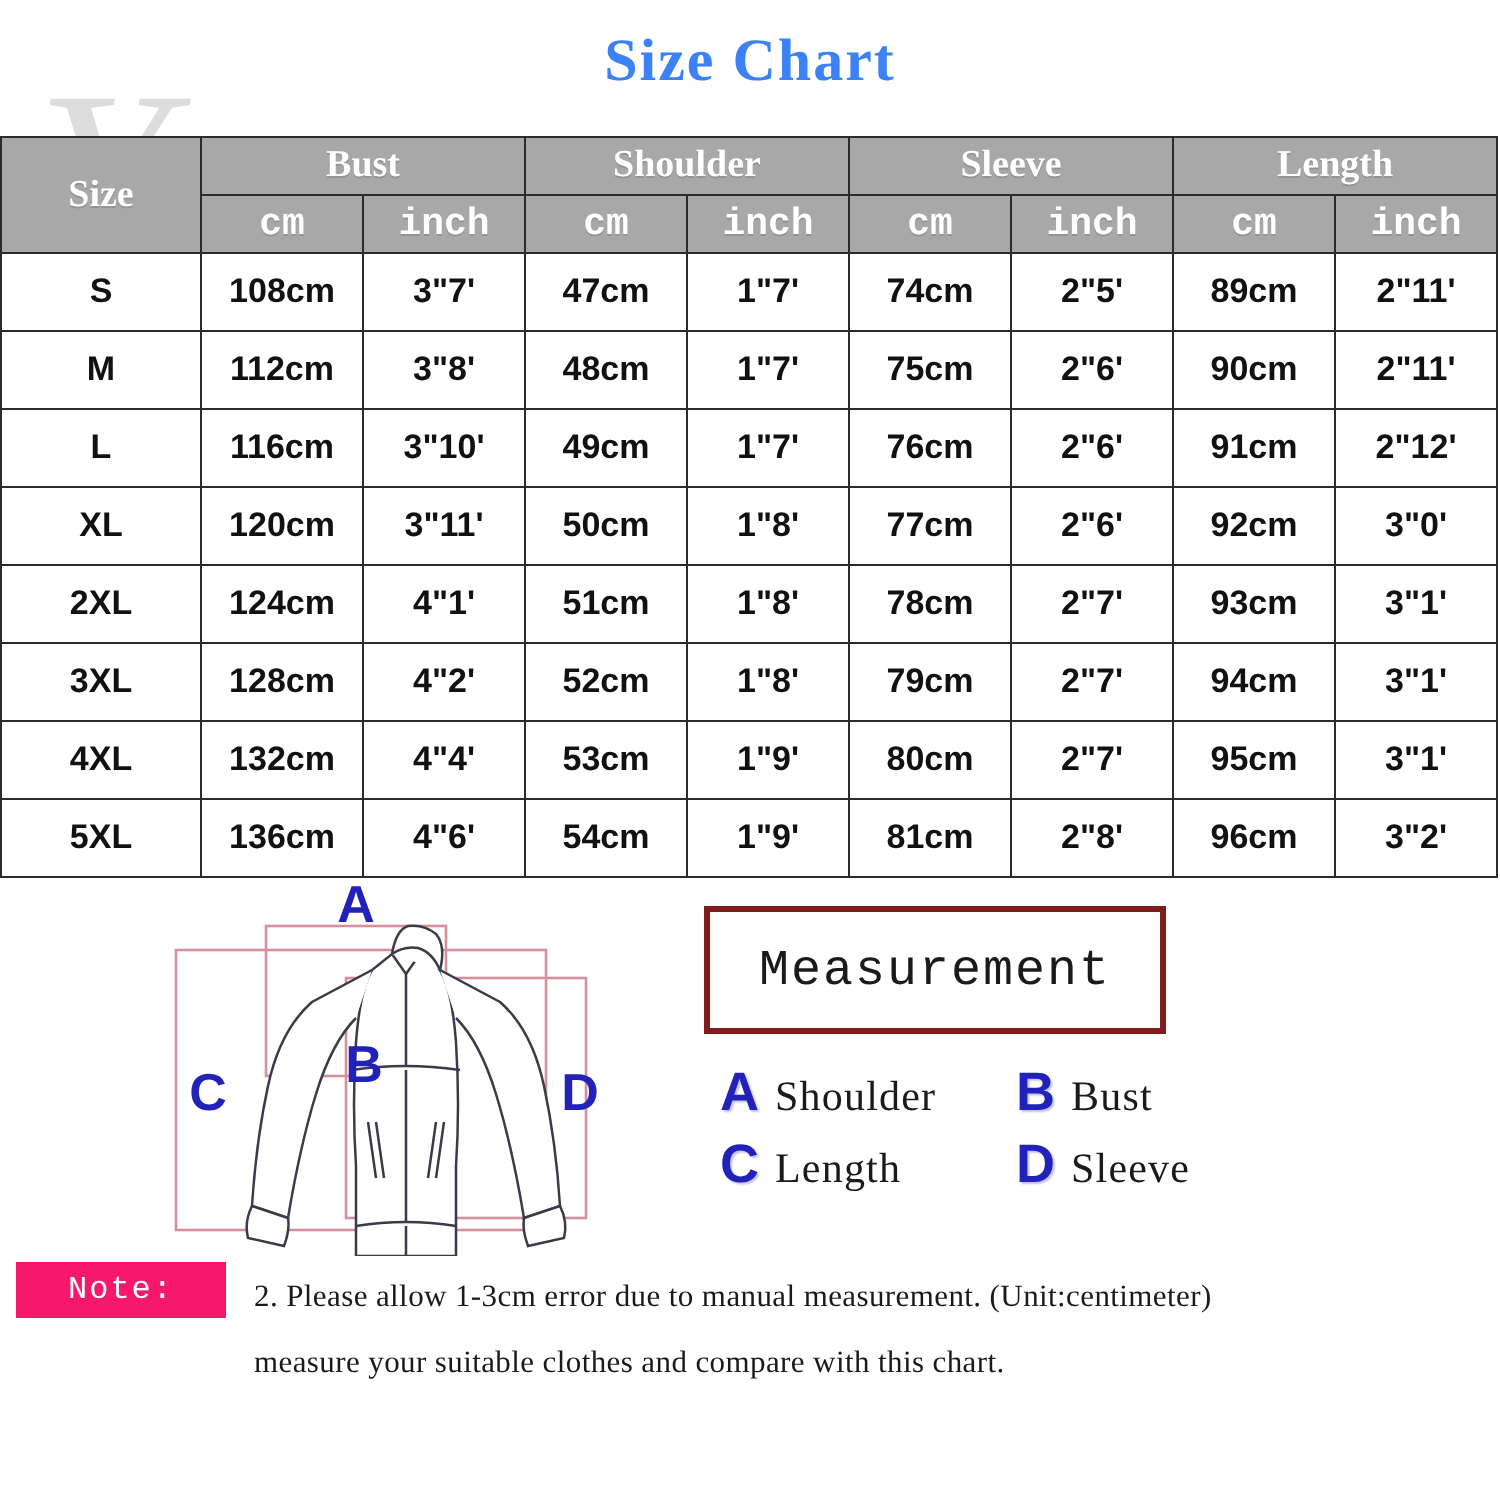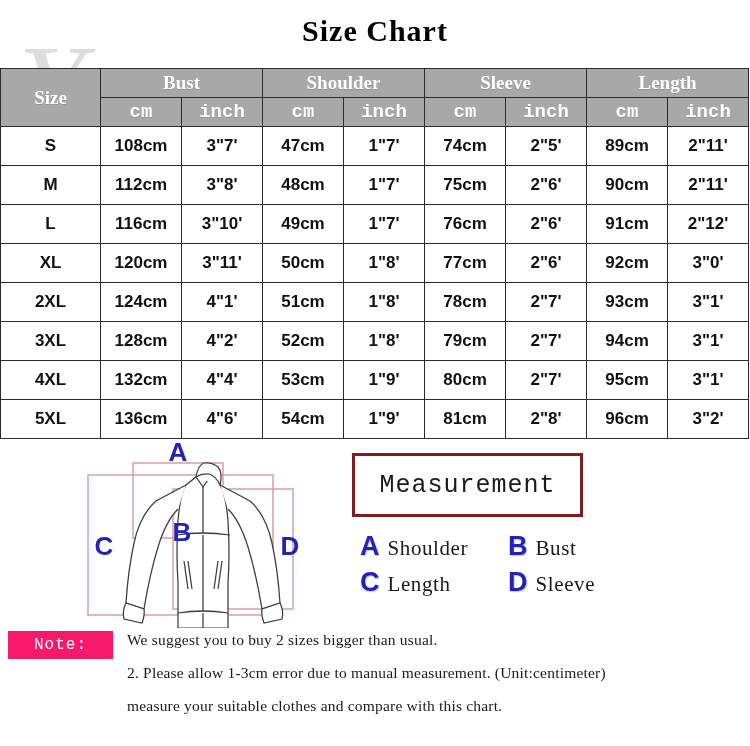--- a/index.html
+++ b/index.html
@@ -31,21 +31,21 @@
   .title {
     position: absolute;
     left: 0;
     top: 14px;
     width: 750px;
     text-align: center;
     font-family: "Liberation Serif", serif;
     font-weight: bold;
     font-size: 30px;
     letter-spacing: 1px;
-    color: #000000;
+    color: #3b82f6;
     z-index: 10;
   }
 
   
   .table-wrap {
     position: absolute;
     left: 0;
     top: 68px;
     width: 750px;
     z-index: 8;
@@ -373,21 +373,20 @@
     <span class="legend-item">
       <span class="lkey">D</span>
       <span class="lval">Sleeve</span>
     </span>
   </div>
 </div>
 
 <div class="note-badge">Note:</div>
 <div class="notes">
   <div class="note-block">
-    <div class="note-line">We suggest you to buy 2 sizes bigger than usual.</div>
   </div>
   <div class="note-block">
     <div class="note-line">2. Please allow 1-3cm error due to manual measurement. (Unit:centimeter)</div>
   </div>
   <div class="note-block">
     <div class="note-line">measure your suitable clothes and compare with this chart.</div>
   </div>
 </div>
 
 </body></html>

